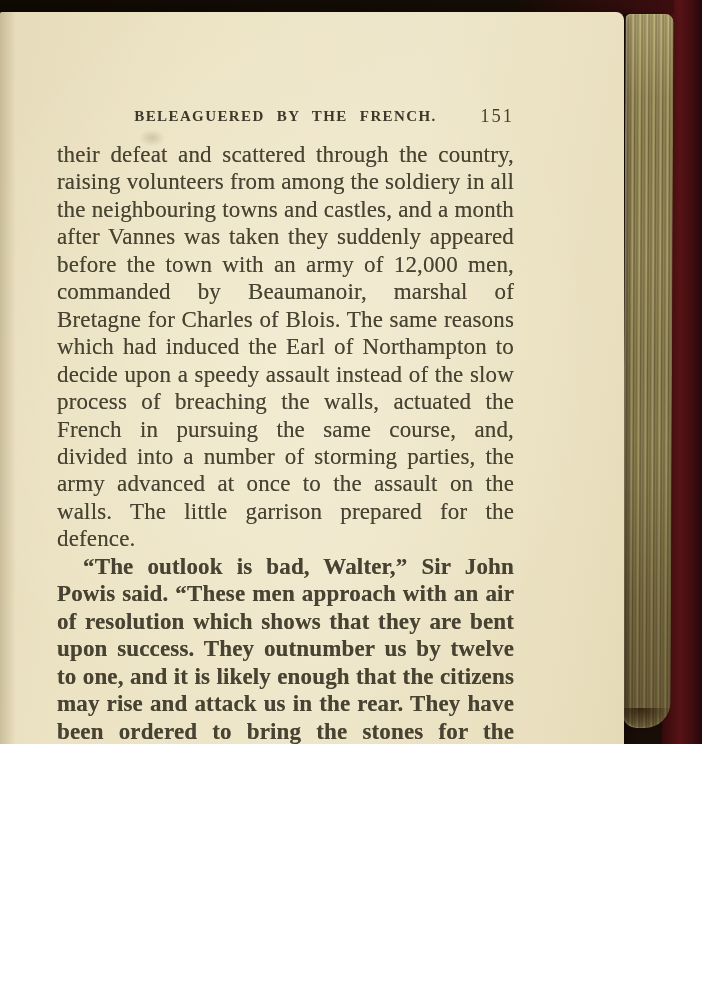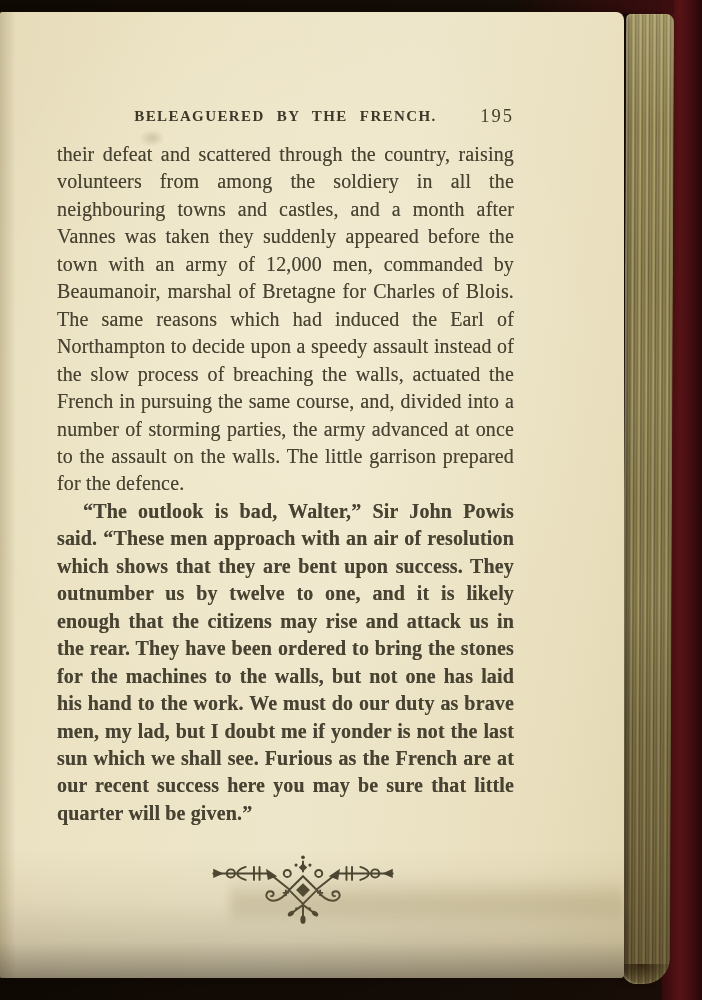--- a/index.html
+++ b/index.html
@@ -5,21 +5,21 @@
   * { margin: 0; padding: 0; box-sizing: border-box; }
 
   body {
     width: 702px; height: 1000px;
     font-family: "Liberation Serif", "DejaVu Serif", serif;
     overflow: hidden;
   }
 
   .scene {
     position: relative;
-    width: 702px; height: 1000px;
+    width: 702px; height: 744px;
     background: linear-gradient(to right, #0f0904 0%, #140c06 70%, #1a0d08 100%);
     overflow: hidden;
     padding-left: 44px;
   }
 
   
   .cover {
     position: absolute; right: 0; top: 0; width: 40px; height: 100%;
     background: linear-gradient(to right, #330a0c 0%, #571316 45%, #400d10 75%, #24060a 100%);
     z-index: 1;
@@ -97,21 +97,21 @@
   .page-number {
     position: absolute; right: 0; top: -2px;
     font-size: 18.5px; letter-spacing: 2px;
     color: #453f2c;
   }
 
   
   .body-text {
     margin: 11px 110px 0 57px;
     width: 457px;
-    font-size: 20px; line-height: 27.45px;
+    font-size: 23px; line-height: 27.45px;
     text-align: justify;
     color: #474231;
     letter-spacing: 0.15px;
     text-shadow: 0 0 0.5px rgba(71,66,49,0.55);
   }
   .body-text p.indented { text-indent: 26px; font-weight: bold; }
 
   
   .ornament-wrap {
     margin: 27px 110px 0 57px; width: 457px;
@@ -145,21 +145,21 @@
   <div class="cover"></div>
   <div class="cover-top"></div>
 
   <div class="fore-edge"></div>
   <div class="fore-edge-foot"></div>
 
   <div class="page">
 
     <div class="running-head">
       <span class="head-title">BELEAGUERED BY THE FRENCH.</span>
-      <span class="page-number">195</span>
+      <span class="page-number">151</span>
     </div>
 
     <div class="body-text">
       <p>their defeat and scattered through the country, raising volunteers from among the soldiery in all the neighbouring towns and castles, and a month after Vannes was taken they suddenly appeared before the town with an army of 12,000 men, commanded by Beaumanoir, marshal of Bretagne for Charles of Blois.  The same reasons which had induced the Earl of Northampton to decide upon a speedy assault instead of the slow process of breaching the walls, actuated the French in pursuing the same course, and, divided into a number of storming parties, the army advanced at once to the assault on the walls.  The little garrison prepared for the defence.</p>
       <p class="indented">“The outlook is bad, Walter,” Sir John Powis said. “These men approach with an air of resolution which shows that they are bent upon success.  They outnumber us by twelve to one, and it is likely enough that the citizens may rise and attack us in the rear. They have been ordered to bring the stones for the machines to the walls, but not one has laid his hand to the work.  We must do our duty as brave men, my lad, but I doubt me if yonder is not the last sun which we shall see.  Furious as the French are at our recent success here you may be sure that little quarter will be given.”</p>
     </div>
 
     <div class="ornament-wrap">
       <svg width="186" height="74" viewBox="0 0 200 80">
         <g id="left-arm">

